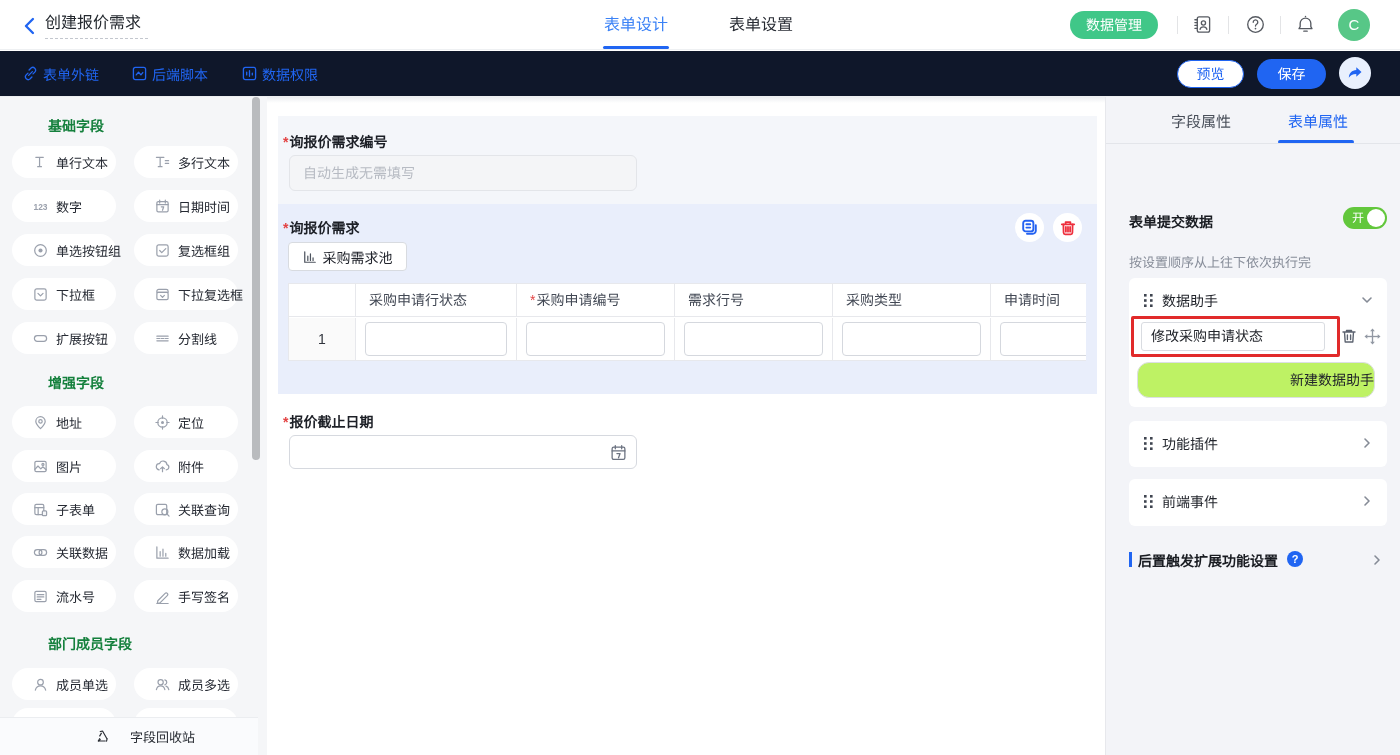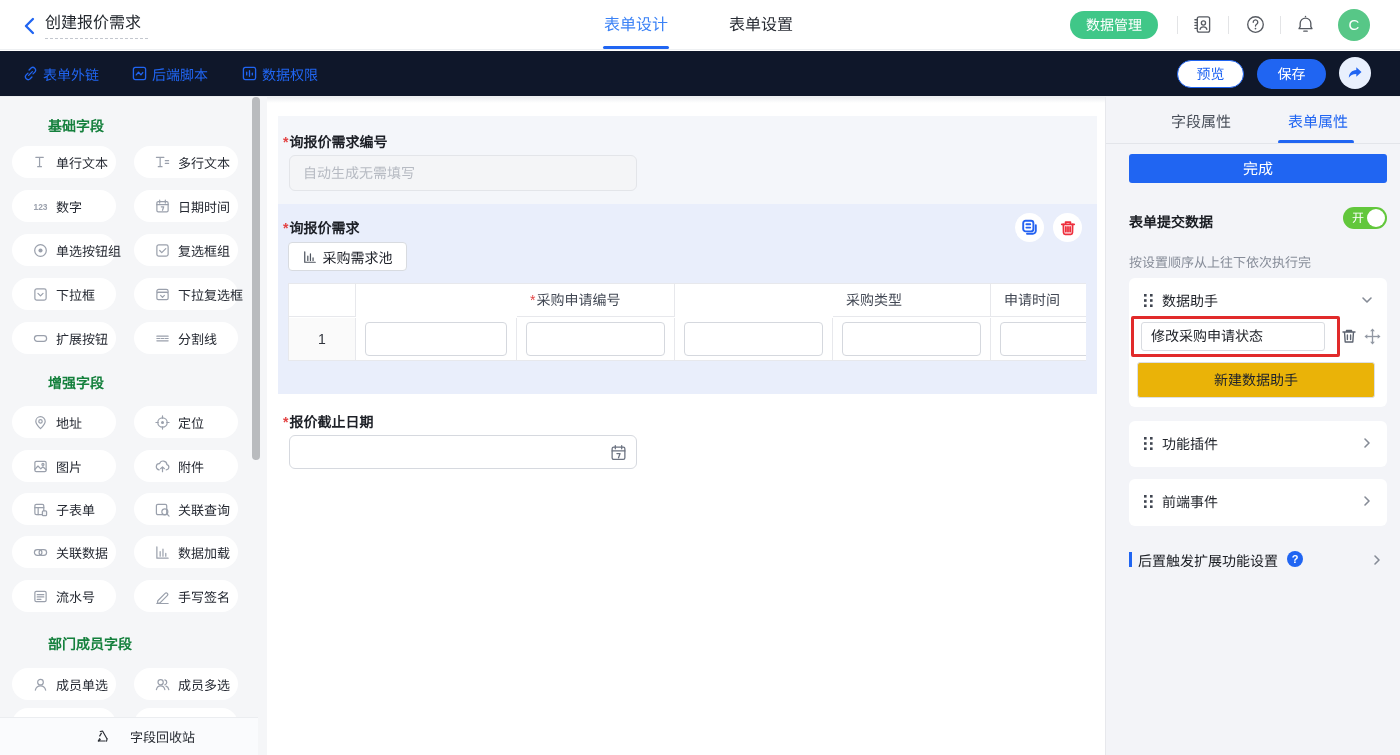--- a/index.html
+++ b/index.html
@@ -64,26 +64,26 @@
 #toggle .tx { position:absolute; left:9px; top:4px; font-size:12px; color:#fff; line-height:14px; }
 #noteTxt { position:absolute; left:23px; top:155px; font-size:13px; color:#878d99; }
 .card { position:absolute; left:23px; width:258px; background:#fff; border-radius:6px; }
 .cardhead { position:absolute; left:0; top:0; width:100%; height:44px; display:flex; align-items:center;text-align:right; }
 .dots { width:9px; height:13px; margin-left:15px; margin-right:9px; flex:none; }
 .cardhead .ct { font-size:14px; color:#23262d; }
 .chev { position:absolute; right:13px; color:#858b96; }
 #card1 { top:181px; height:129px; }
 #redbox { position:absolute; left:1.5px; top:38px; width:209px; height:41px; border:3px solid #e12a2a; border-radius:2px; }
 #asstInp { position:absolute; left:12px; top:44px; width:184px; height:29px; background:#fff; border:1px solid #d9dce1; border-radius:3px; line-height:27px; padding-left:9px; font-size:14px; color:#22252b; }
-#newAsst { position:absolute; left:8px; top:84px; width:238px; height:36px; background:#eab308; border:1px solid #dcdfe4; border-radius:3px; text-align:center; line-height:34px; font-size:14px; color:#22252b; }
+#newAsst { position:absolute; left:8px; top:84px; width:238px; height:36px; background:#bef264; border:1px solid #dcdfe4; border-radius:12px; text-align:right; line-height:34px; font-size:14px; color:#22252b; }
 #card2 { top:324px; height:46px; }
 #card3 { top:382px; height:47px; }
 #postRow { position:absolute; left:23px; top:452px; width:258px; height:22px; }
 #postRow .bar { position:absolute; left:0; top:3px; width:3px; height:15px; background:#2065f2; }
-#postRow .t { position:absolute; left:9px; top:1px; font-size:14px; font-weight:normal; color:#191c22; }
+#postRow .t { position:absolute; left:9px; top:1px; font-size:14px; font-weight:bold; color:#191c22; }
 #postRow .q { position:absolute; left:158px; top:2px; width:16px; height:16px; border-radius:50%; background:#2065f2; color:#fff; font-size:11px; font-weight:bold; text-align:center; line-height:16px; }
 </style>
 </head>
 <body>
 
 <div id="header">
   <svg id="backArrow" width="18" height="18" viewBox="0 0 16 16" fill="none">
       <path d="M10.6 1.8 L4.4 8 L10.6 14.2" stroke="#2065f2" stroke-width="2.1" stroke-linecap="round" stroke-linejoin="round"></path>
     </svg>
   <div id="title">创建报价需求</div>
@@ -408,27 +408,29 @@
           <path d="M2 2v12h12"></path>
           <path d="M5.5 12V7M8.5 12V4.5M11.5 12V9"></path>
         </svg>
       <span>采购需求池</span>
     </div>
     <div id="tbl">
         <div class="tcell thead" style="left:0px;width:67px;padding-left:0;"></div>
         <div class="tcell tbody" style="left:0px;width:67px;background:#fafafa;">
           <div style="text-align:center;line-height:43px;font-size:14px;color:#30343c">1</div>
         </div>
+        <div class="tcell thead" style="left:67px;width:161px;">采购申请行状态</div>
         <div class="tcell tbody" style="left:67px;width:161px;">
           <div class="tinput" style="width:142px"></div>
         </div>
         <div class="tcell thead" style="left:228px;width:158px;"><span class="star">*</span>采购申请编号</div>
         <div class="tcell tbody" style="left:228px;width:158px;">
           <div class="tinput" style="width:139px"></div>
         </div>
+        <div class="tcell thead" style="left:386px;width:158px;">需求行号</div>
         <div class="tcell tbody" style="left:386px;width:158px;">
           <div class="tinput" style="width:139px"></div>
         </div>
         <div class="tcell thead" style="left:544px;width:158px;">采购类型</div>
         <div class="tcell tbody" style="left:544px;width:158px;">
           <div class="tinput" style="width:139px"></div>
         </div>
         <div class="tcell thead" style="left:702px;width:258px;">申请时间</div>
         <div class="tcell tbody" style="left:702px;width:258px;">
           <div class="tinput" style="width:239px"></div>
@@ -445,21 +447,20 @@
         </svg>
     </div>
   </div>
 </div>
 
 <div id="panel">
   <div class="ptab" style="left:65px;color:#494f5a">字段属性</div>
   <div class="ptab" style="left:182px;color:#2065f2">表单属性</div>
   <div id="ptabline"></div>
   <div id="ptabborder"></div>
-  <div id="doneBtn">完成</div>
   <div id="submitLbl">表单提交数据</div>
   <div id="toggle">
       <span class="tx">开</span>
       <span class="kn"></span>
     </div>
   <div id="noteTxt">按设置顺序从上往下依次执行完</div>
 
   <div class="card" id="card1">
     <div class="cardhead">
       <svg class="dots" viewBox="0 0 9 13" fill="#3f4550">

